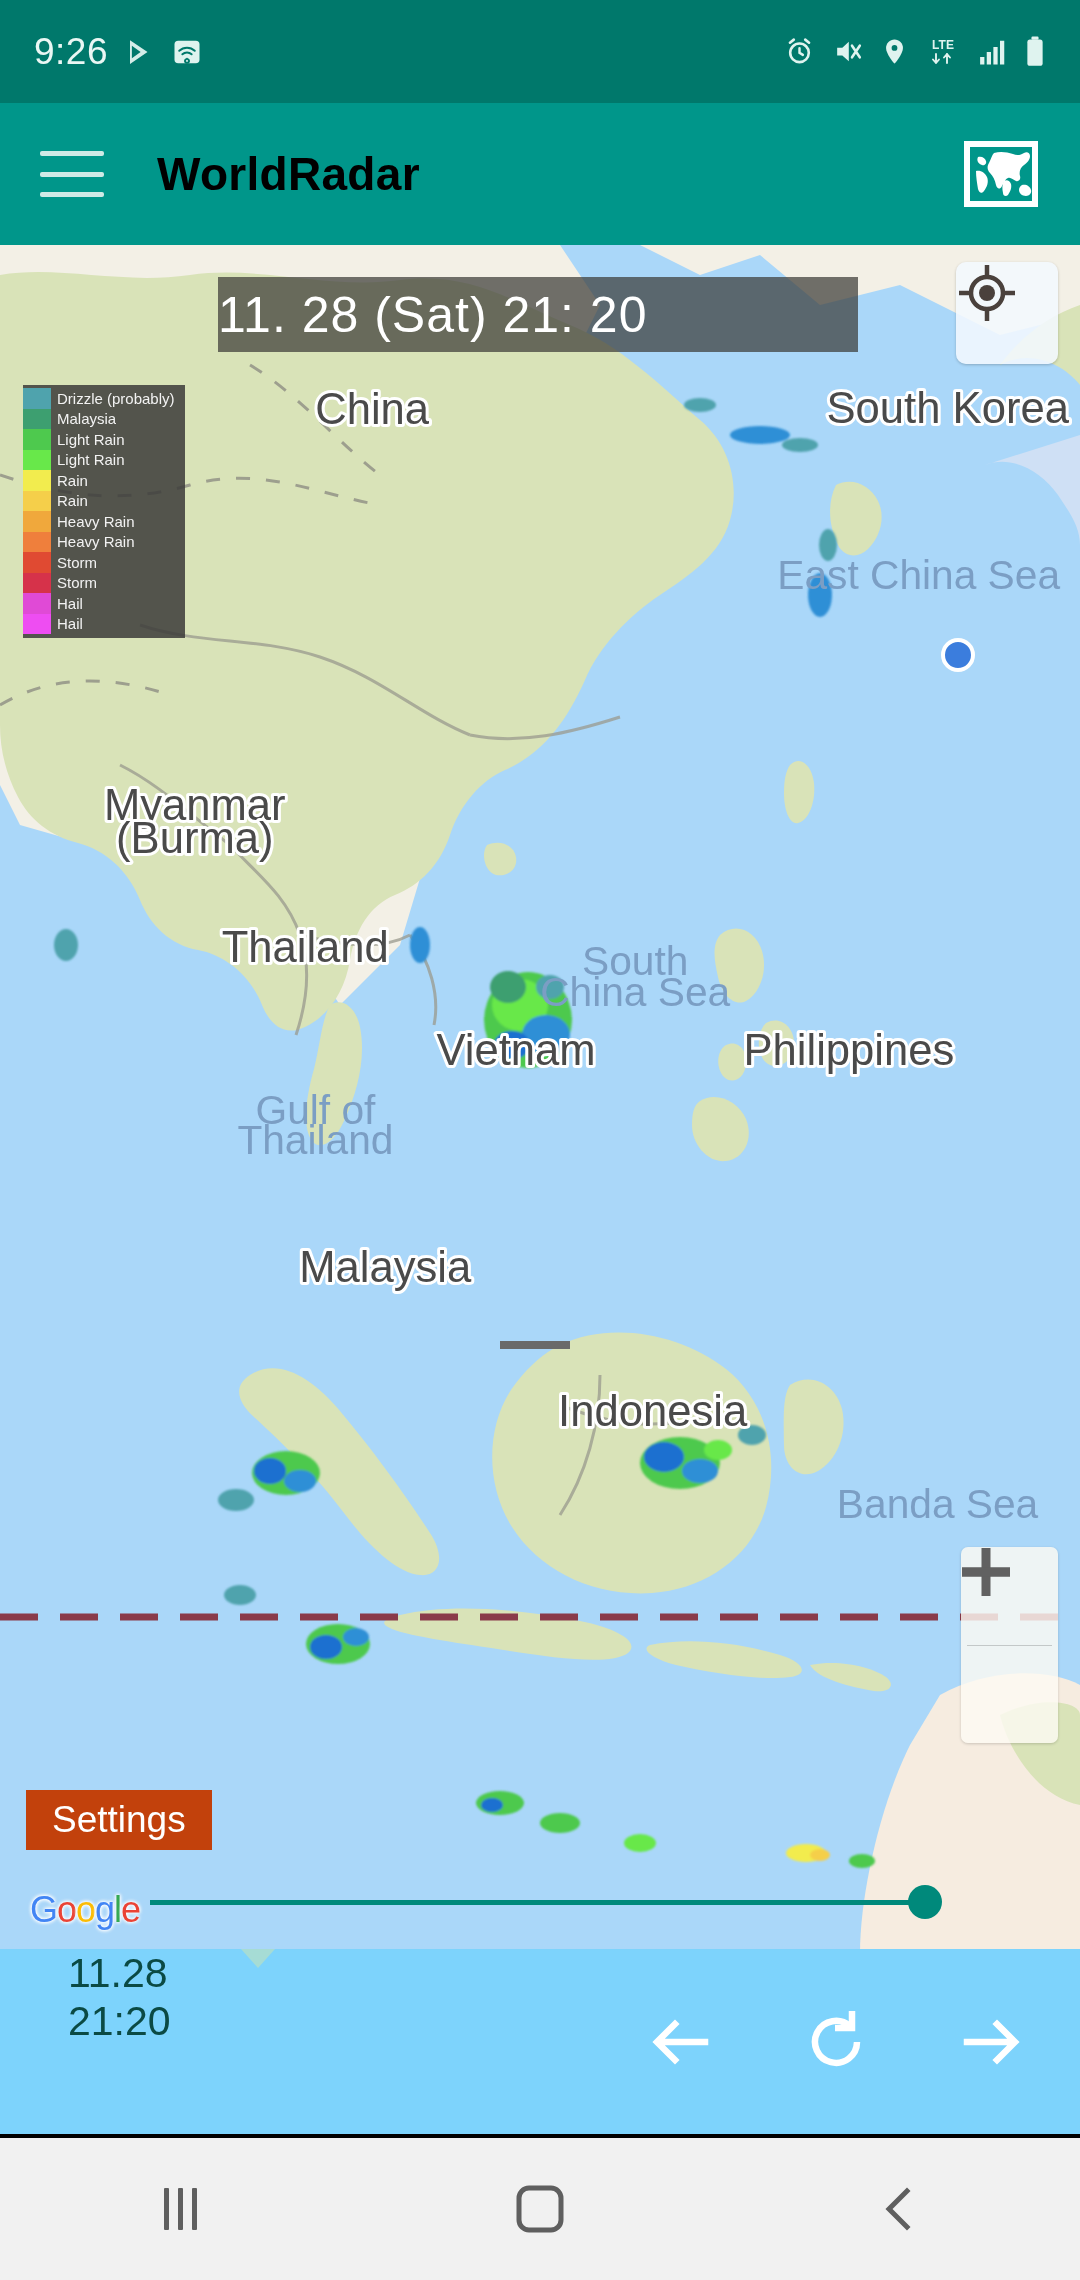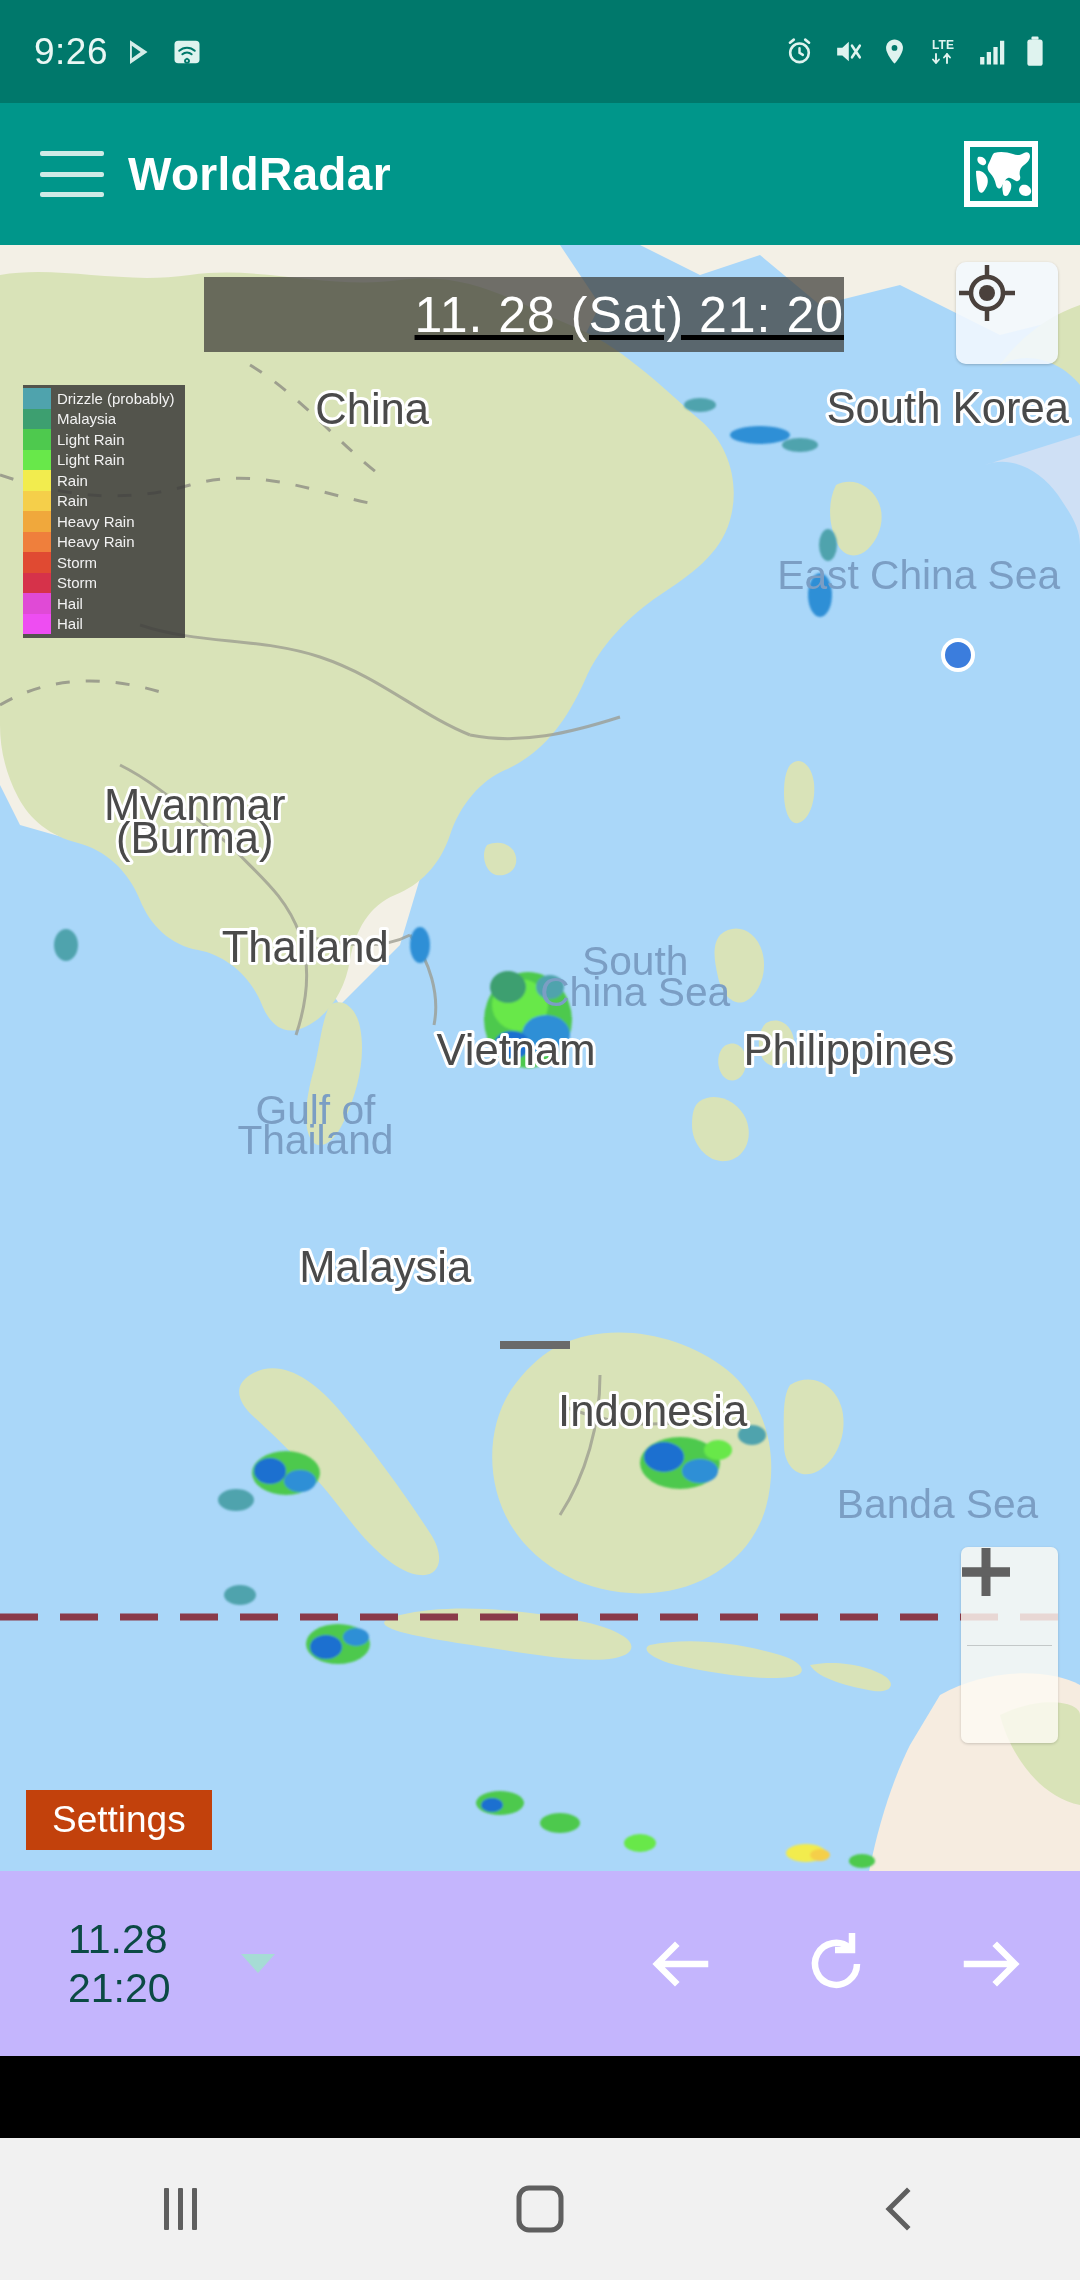--- a/index.html
+++ b/index.html
@@ -22,36 +22,35 @@
   .sbicon { display:block; }
 
   
   #app-bar {
     position:absolute; top:103px; left:0; width:1080px; height:142px;
     background:#00968a; display:flex; align-items:center; padding:0 40px;
   }
   #hamburger { width:64px; height:46px; display:flex; flex-direction:column;
                justify-content:space-between; cursor:pointer; }
   #hamburger i { display:block; height:5px; background:#cfeae6; border-radius:2px; }
-  #app-title { margin-left:24px; font-size:46px; font-weight:bold; color:#ffffff;
+  #app-title { margin-left:53px; font-size:46px; font-weight:bold; color:#000000;
                letter-spacing:.3px; }
   #globe-btn { margin-left:auto; width:78px; height:70px; display:flex;
                align-items:center; justify-content:center; cursor:pointer; }
 
   
   #map { position:absolute; top:245px; left:0; width:1080px; height:1708px;
          overflow:hidden; background:#aad7f9; }
   #map svg { position:absolute; top:0; left:0; }
 
   
   #timestamp-overlay {
-    position:absolute; top:32px; left:204px; width:640px; height:75px;
+    position:absolute; top:32px; left:218px; width:640px; height:75px;
     background:rgba(60,60,55,.72); display:flex; align-items:center;
-    justify-content:flex-end;
-    text-decoration:underline;
+    justify-content:flex-start;
   }
   #timestamp-overlay span { font-size:50px; color:#fff; letter-spacing:1px;
                             white-space:pre; }
 
   
   #legend {
     position:absolute; top:140px; left:23px; width:162px;
     background:rgba(60,60,58,.86); padding:3px 0 4px 0;
   }
   .legend-row { display:flex; align-items:center; height:20.5px; }
@@ -94,22 +93,22 @@
   
   #time-slider { position:absolute; left:150px; right:155px; bottom:47px;
                  height:8px; cursor:pointer; }
   #time-slider .track { position:absolute; top:2px; left:0; right:0; height:5px;
                         background:#00897b; }
   #time-slider .thumb { position:absolute; top:-13px; right:-17px; width:34px;
                         height:34px; border-radius:50%; background:#00897b; }
 
   
   #bottom-bar {
-    position:absolute; top:1871px; left:0; width:1080px; height:185px;
-    background:#c4b5fd; display:flex; align-items:center; padding:0 24px;
+    position:absolute; top:1949px; left:0; width:1080px; height:185px;
+    background:#7dd3fc; display:flex; padding:0 24px;
   }
   #bb-date { margin-left:44px; font-size:41px; line-height:1.18;
              color:#0b4a44; white-space:pre-line; }
   #bb-caret { margin-left:70px; width:0; height:0; border-left:17px solid transparent;
               border-right:17px solid transparent; border-top:19px solid #a6dcd5;
               cursor:pointer; }
   #bb-actions { margin-left:auto; display:flex; align-items:center; gap:72px;
                 padding-right:22px; }
   .bbtn { width:84px; height:84px; display:flex; align-items:center;
           justify-content:center; cursor:pointer; }

